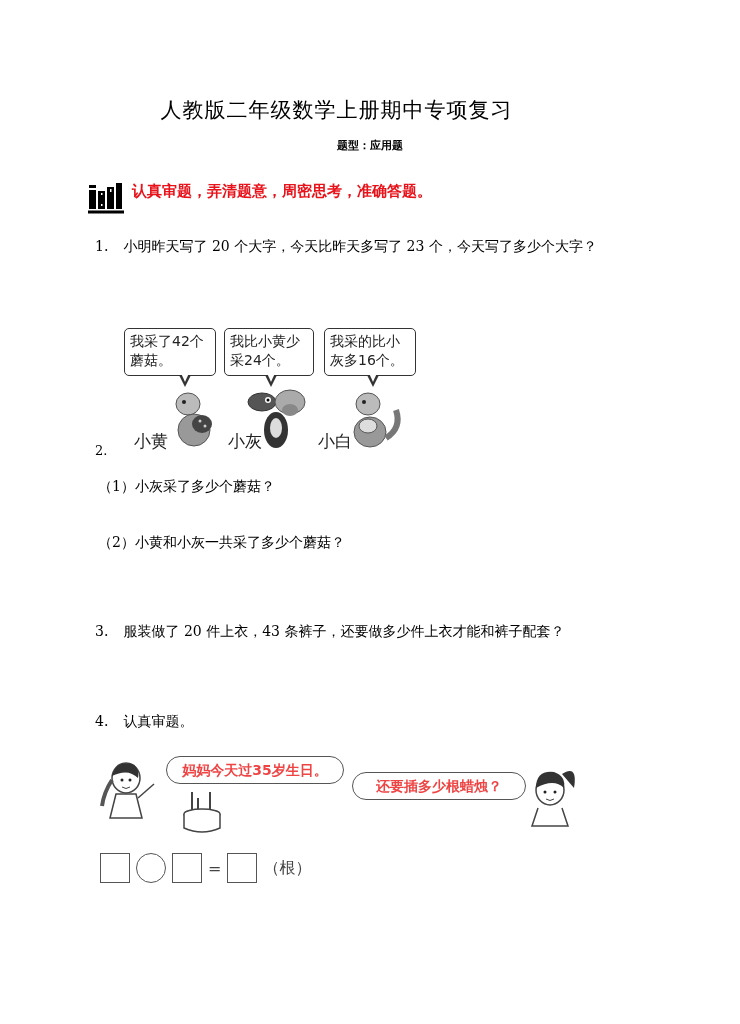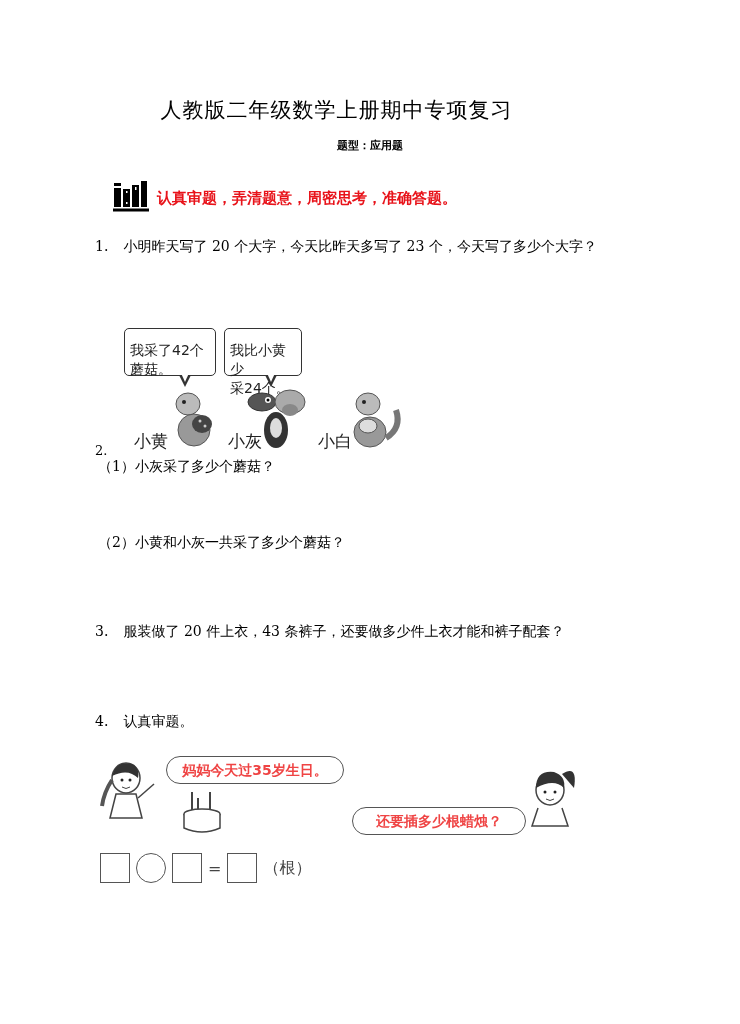--- a/index.html
+++ b/index.html
@@ -2,28 +2,28 @@
 <html><head>
   <meta charset="utf-8">
   <style>
     html, body { margin: 0; padding: 0; background: #ffffff; }
     body { width: 740px; height: 1024px; position: relative; overflow: hidden;
            font-family: "DejaVu Serif", "Liberation Serif", serif; color: #000; }
     .abs { position: absolute; }
     .title { left: 0; width: 673px; top: 96px; text-align: center; font-size: 21px; letter-spacing: 1px; }
     .subtitle { left: 0; width: 740px; top: 138px; text-align: center; font-size: 11px; font-weight: bold;
                 font-family: "DejaVu Sans", "Liberation Sans", sans-serif; }
-    .tip-row { left: 113px; top: 182px; height: 32px; display: flex; align-items: center; }
+    .tip-row { left: 88px; top: 182px; height: 32px; display: flex; align-items: flex-start; }
     .tip-text { color: #e8131a; font-weight: bold; font-size: 15px; margin-left: 8px;
                 font-family: "DejaVu Sans", "Liberation Sans", sans-serif; }
     .q { font-size: 14px; left: 95px; }
     .q .num { display: inline-block; width: 24px; }
     .sub-q { font-size: 14px; left: 98px; }
     .bubble { position: absolute; border: 1.5px solid #333; border-radius: 5px; background: #fff;
-              font-size: 14px; line-height: 19px; padding: 12px 5px; color: #222;
+              font-size: 14px; line-height: 19px; padding: 3px 5px; color: #222;
               font-family: "DejaVu Sans", "Liberation Sans", sans-serif; box-sizing: border-box; }
     .bubble .tail { position: absolute; bottom: -12px; width: 0; height: 0;
                     border-left: 6px solid transparent; border-right: 6px solid transparent;
                     border-top: 12px solid #333; }
     .bubble .tail::after { content: ""; position: absolute; left: -4px; top: -14px;
                            border-left: 4px solid transparent; border-right: 4px solid transparent;
                            border-top: 9px solid #fff; }
     .char-name { font-size: 17px; font-family: "DejaVu Sans", "Liberation Sans", sans-serif; color: #222; }
     .cloud { position: absolute; border: 1.5px solid #555; border-radius: 18px; background: #fff;
              font-size: 14px; font-weight: bold; color: #ef4444; text-align: center; line-height: 26px;
@@ -62,26 +62,31 @@
 </div>
 
 <div class="abs" style="left:120px; top:326px; width:310px; height:130px;">
 
   <div class="bubble" style="left:4px; top:2px; width:92px; height:48px;">
     <div>我采了42个</div>
     <div>蘑菇。</div>
     <span class="tail" style="left:54px;"></span>
   </div>
 
-  <div class="bubble" style="left:104px; top:2px; width:78px; height:48px;">
+  <div class="bubble" style="left:104px; top:2px; width:90px; height:48px;">
     <div>我比小黄少</div>
     <div>采24个。</div>
     <span class="tail" style="left:40px;"></span>
   </div>
 
+  <div class="bubble" style="left:204px; top:2px; width:92px; height:48px;">
+    <div>我采的比小</div>
+    <div>灰多16个。</div>
+    <span class="tail" style="left:42px;"></span>
+  </div>
 
   <svg class="abs" style="left:50px; top:62px;" width="50" height="62" viewBox="0 0 50 62">
     <ellipse cx="18" cy="16" rx="12" ry="11" fill="#bbb" stroke="#555"></ellipse>
     <circle cx="14" cy="14" r="2" fill="#222"></circle>
     <ellipse cx="24" cy="42" rx="16" ry="16" fill="#999" stroke="#555"></ellipse>
     <ellipse cx="32" cy="36" rx="10" ry="9" fill="#444"></ellipse>
     <circle cx="30" cy="33" r="1.5" fill="#ccc"></circle>
       <circle cx="35" cy="38" r="1.5" fill="#ccc"></circle>
   </svg>
   <div class="abs char-name" style="left:14px; top:104px;">小黄</div>
@@ -102,21 +107,21 @@
     <circle cx="18" cy="14" r="2" fill="#222"></circle>
     <ellipse cx="24" cy="44" rx="16" ry="15" fill="#999" stroke="#555"></ellipse>
     <ellipse cx="22" cy="38" rx="9" ry="7" fill="#ddd" stroke="#555"></ellipse>
     <path d="M40 50 Q56 40 50 22" stroke="#777" stroke-width="6" fill="none"></path>
   </svg>
   <div class="abs char-name" style="left:198px; top:104px;text-align:right;">小白</div>
 </div>
 
 <div class="abs q" style="top:443px; font-size:13px;">2.</div>
 
-<div class="abs sub-q" style="top:458px;">
+<div class="abs sub-q" style="top:478px;">
   <span>（1）</span><span>小灰采了多少个蘑菇？</span>
 </div>
 <div class="abs sub-q" style="top:534px;">
   <span>（2）</span><span>小黄和小灰一共采了多少个蘑菇？</span>
 </div>
 
 <div class="abs q" style="top:623px;">
   <span class="num">3.</span>
   <span>服装做了 20 件上衣，43 条裤子，还要做多少件上衣才能和裤子配套？</span>
 </div>
@@ -140,21 +145,21 @@
 <div class="cloud" style="left:166px; top:756px; width:176px; height:26px;">妈妈今天过35岁生日。</div>
 
 <svg class="abs" style="left:180px; top:790px;" width="44" height="46" viewBox="0 0 44 46">
   <line x1="12" y1="2" x2="12" y2="22" stroke="#444" stroke-width="2"></line>
   <line x1="18" y1="8" x2="18" y2="24" stroke="#444" stroke-width="2"></line>
   <line x1="30" y1="2" x2="30" y2="22" stroke="#444" stroke-width="2"></line>
   <ellipse cx="22" cy="24" rx="18" ry="5" fill="#fff" stroke="#444" stroke-width="1.5"></ellipse>
   <path d="M4 24 L4 38 Q22 46 40 38 L40 24" fill="#fff" stroke="#444" stroke-width="1.5"></path>
 </svg>
 
-<div class="cloud" style="left:352px; top:772px; width:172px; height:26px;margin-top:35px;">还要插多少根蜡烛？</div>
+<div class="cloud" style="left:352px; top:772px; width:172px; height:26px;">还要插多少根蜡烛？</div>
 
 <svg class="abs" style="left:528px; top:762px;" width="56" height="66" viewBox="0 0 56 66">
   <ellipse cx="22" cy="28" rx="14" ry="15" fill="#fff" stroke="#444" stroke-width="1.5"></ellipse>
   <path d="M8 26 Q8 8 26 10 Q38 14 36 26 Q26 16 8 26" fill="#333"></path>
   <path d="M34 12 Q50 2 46 26" fill="#333"></path>
   <circle cx="17" cy="30" r="1.5" fill="#222"></circle>
     <circle cx="27" cy="30" r="1.5" fill="#222"></circle>
   <path d="M18 37 Q22 40 26 37" stroke="#444" fill="none"></path>
   <path d="M10 46 L4 64 L40 64 L34 46" fill="#fff" stroke="#444" stroke-width="1.5"></path>
 </svg>

